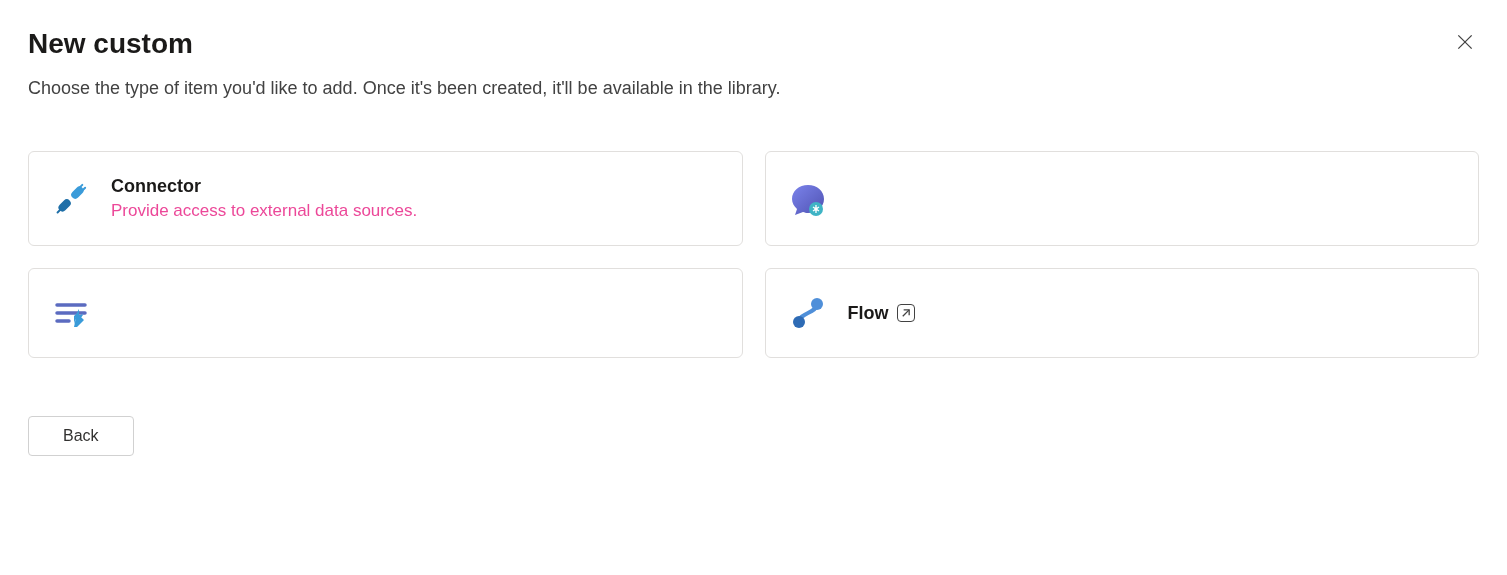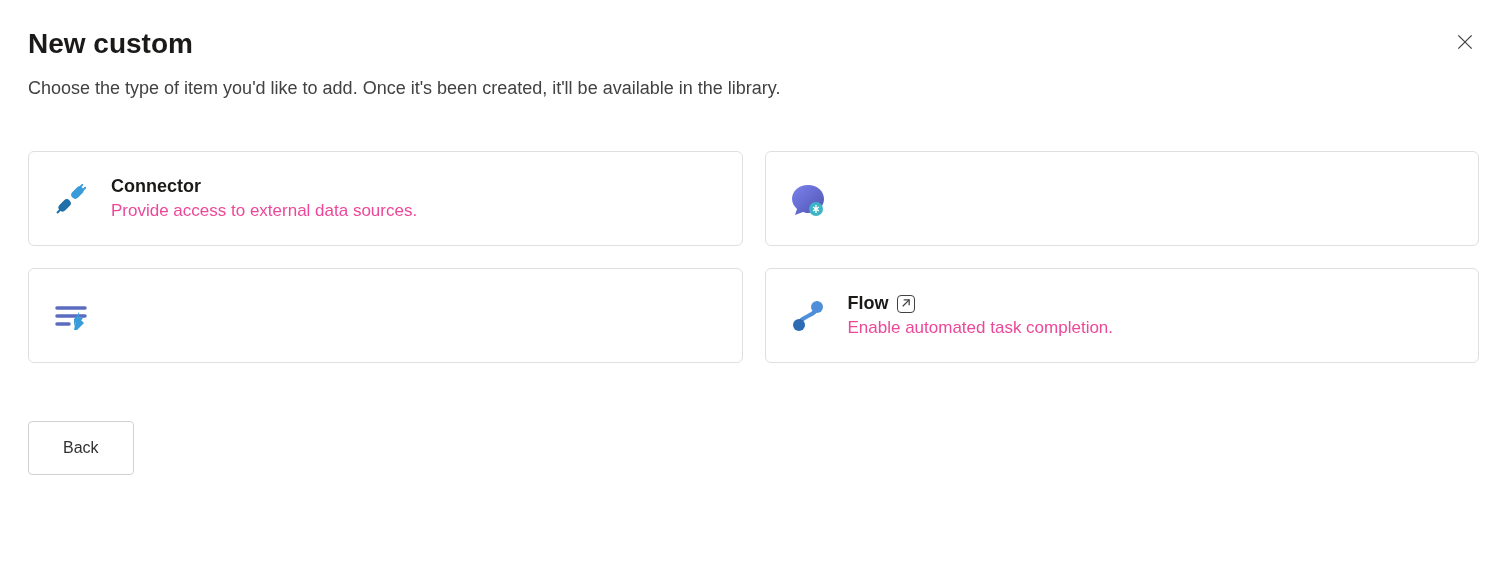--- a/index.html
+++ b/index.html
@@ -99,21 +99,21 @@
       width: 11px;
       height: 11px;
     }
     .footer {
       display: flex;
     }
     .back-btn {
       border: 1px solid #d1d1d1;
       background: #ffffff;
       border-radius: 4px;
-      padding: 17px 34px;
+      padding: 10px 34px;
       font-size: 16px;
       font-family: inherit;
       cursor: pointer;
       color: #323130;
     }
   </style>
 </head>
 <body>
 
 <div class="header-row">
@@ -197,21 +197,20 @@
     <div class="card-text">
       <div class="card-title-row">
         <span class="card-title">Flow</span>
         <span class="external-badge">
           <svg viewBox="0 0 12 12" fill="none" stroke="#424242" stroke-width="1.4">
             <path d="M 4 2 L 10 2 L 10 8"></path>
             <line x1="10" y1="2" x2="3" y2="9"></line>
           </svg>
         </span>
       </div>
-      <span class="card-desc">Enable automated task completion.</span>
     </div>
   </div>
 
 </div>
 
 <div class="footer">
   <button class="back-btn">Back</button>
 </div>
 
 </body></html>

